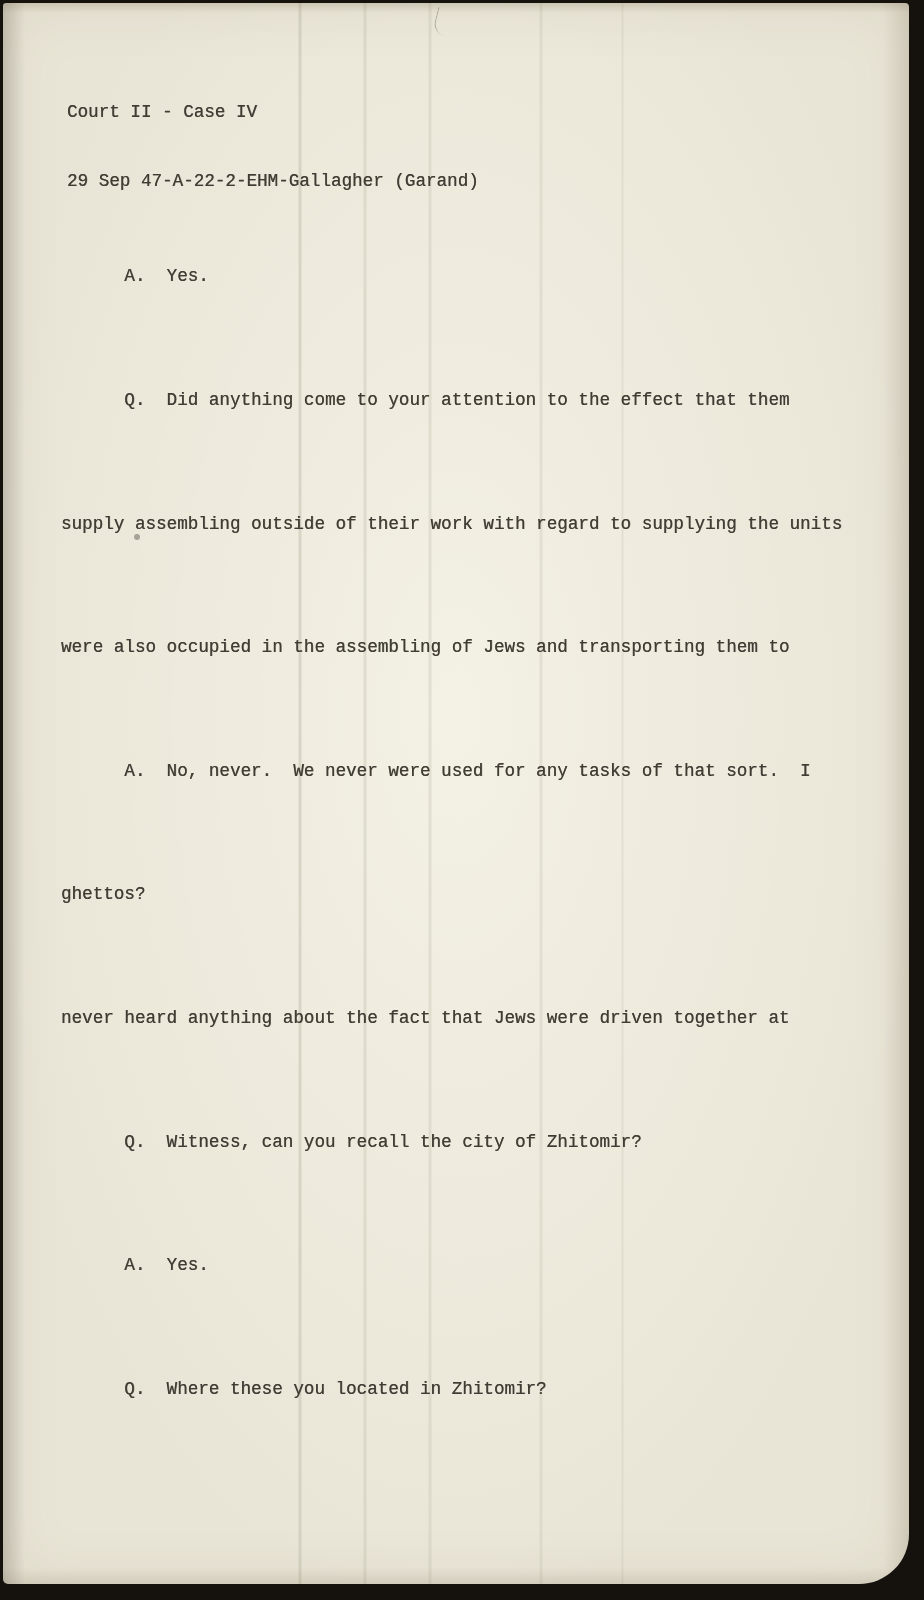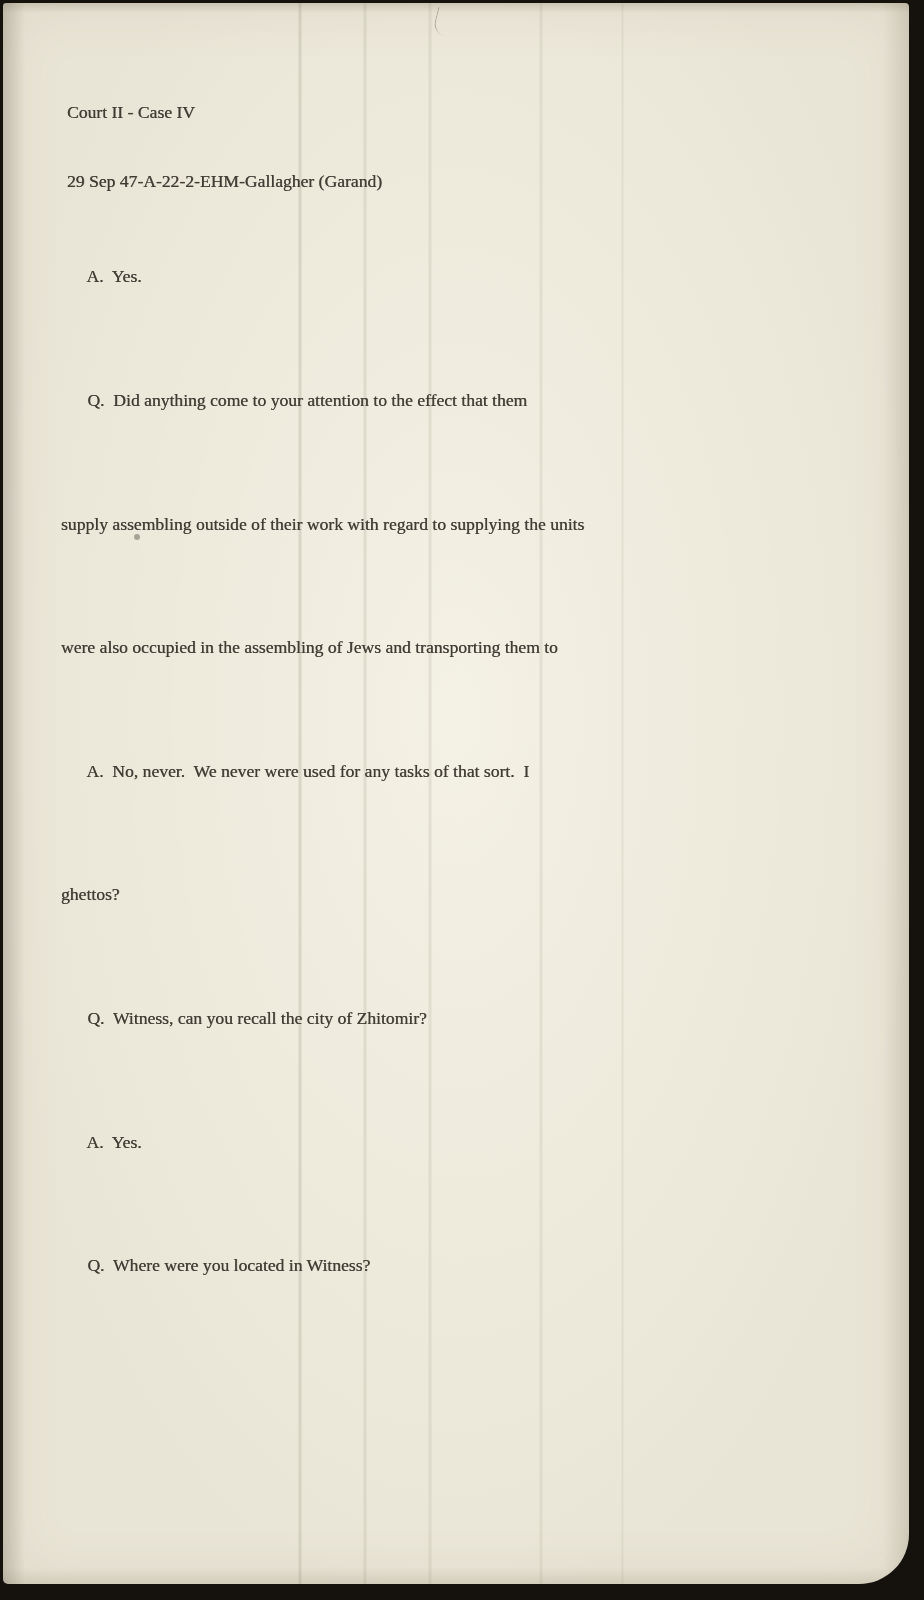--- a/index.html
+++ b/index.html
@@ -30,21 +30,20 @@
       linear-gradient(90deg, rgba(0,0,0,0) 536px, rgba(202,200,182,0.38) 537px, rgba(202,200,182,0.38) 539px, rgba(0,0,0,0) 540px),
       linear-gradient(90deg, rgba(0,0,0,0) 618px, rgba(202,200,182,0.35) 619px, rgba(202,200,182,0.35) 620px, rgba(0,0,0,0) 621px),
       radial-gradient(ellipse at 50% 45%, rgba(255,253,244,0.5), rgba(0,0,0,0) 75%),
       #e9e5d6;
     border-radius: 3px 4px 50px 5px;
     box-shadow: inset 0 0 60px rgba(120,110,85,0.12);
   }
   .ink {
     color: #403c34;
     text-shadow: 0.4px 0 0 rgba(64,60,52,0.55), 0 0.3px 0.4px rgba(64,60,52,0.35);
-    font-family: Liberation Serif, serif;
   }
   .header {
     position: absolute;
     left: 64px; top: 52px;
     font-size: 17.6px;
     line-height: 23px;
     white-space: pre;
   }
   .body-text {
     position: absolute;
@@ -83,23 +82,24 @@
       <div class="header-line">29 Sep 47-A-22-2-EHM-Gallagher (Garand)</div>
     </div>
 
     <div class="body-text ink">
       <div class="line">      A.  Yes.</div>
       <div class="line">      Q.  Did anything come to your attention to the effect that them</div>
       <div class="line">supply assembling outside of their work with regard to supplying the units</div>
       <div class="line">were also occupied in the assembling of Jews and transporting them to</div>
       <div class="line">      A.  No, never.  We never were used for any tasks of that sort.  I</div>
       <div class="line">ghettos?</div>
+      <div class="line">never heard anything about the fact that Jews were driven together at</div>
       <div class="line">      Q.  Witness, can you recall the city of Zhitomir?</div>
       <div class="line">      A.  Yes.</div>
-      <div class="line">      Q.  Where were you located in Witness?</div>
+      <div class="line">      Q.  Where these you located in Zhitomir?</div>
       
       
       
       
       
       
       
       
       
       

